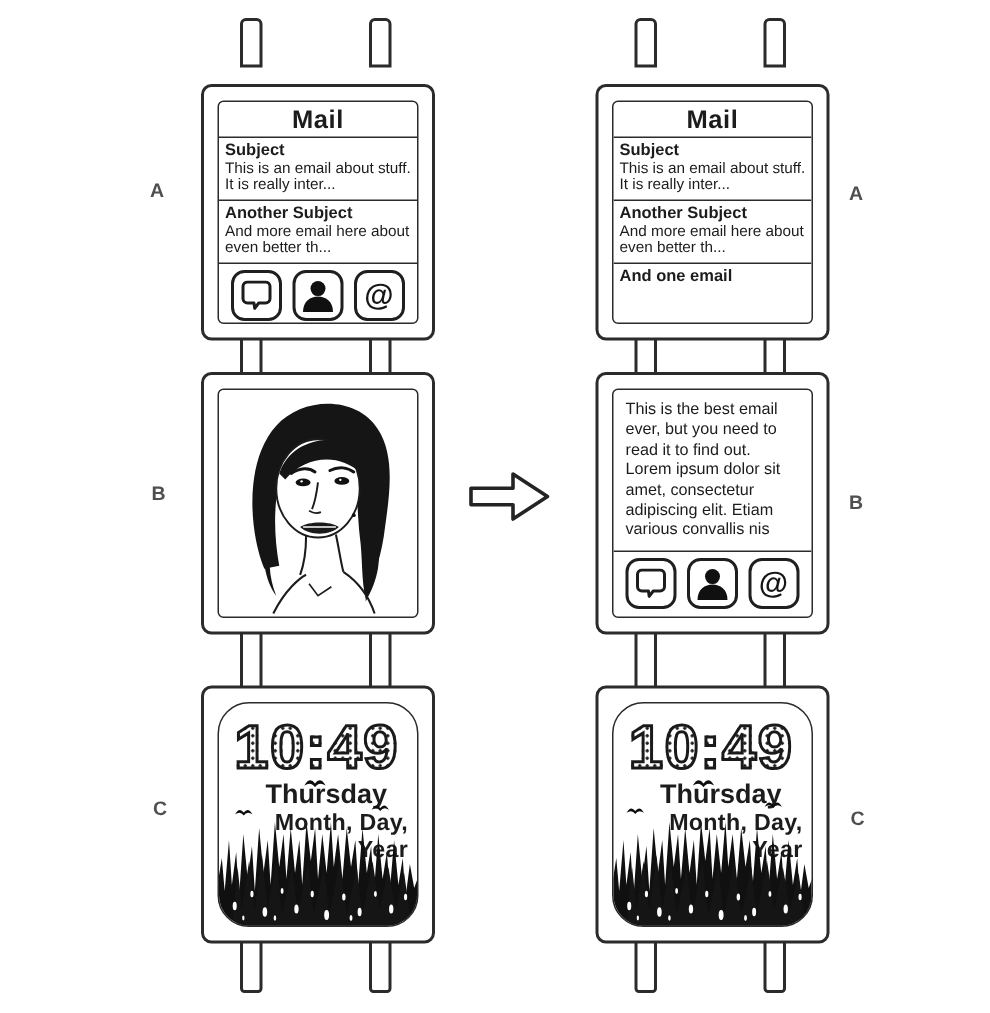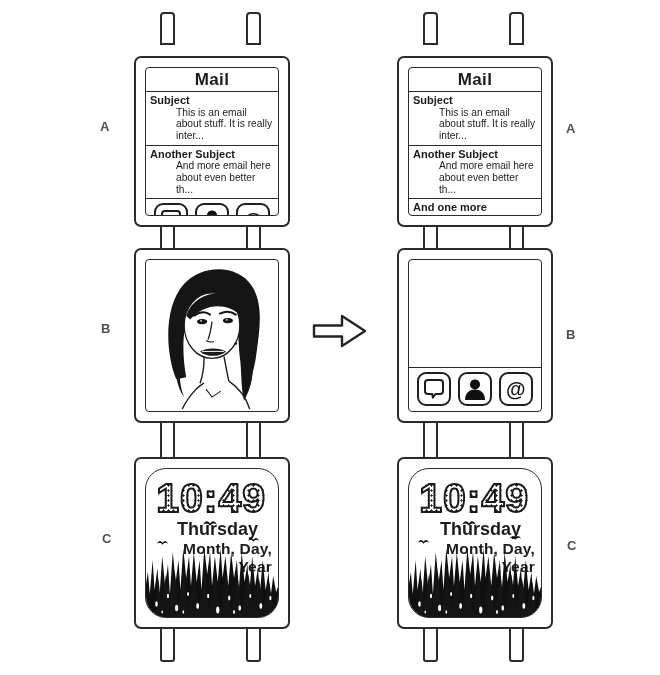--- a/index.html
+++ b/index.html
@@ -26,21 +26,21 @@
   .dev-c{top:457px;height:172px;}
 
   .screen{position:absolute;left:9px;right:9px;top:9px;bottom:9px;border:1.8px solid #2b2b2b;
           border-radius:4px;background:#fff;box-sizing:border-box;overflow:hidden;}
 
   
   .screen-mail{display:flex;flex-direction:column;}
   .mail-title{font-size:17px;font-weight:600;text-align:center;padding:2px 0 1px;letter-spacing:.4px;}
   .mail-row{border-top:1.7px solid #2b2b2b;padding:2px 4px 3px;}
   .mail-subject{font-weight:700;font-size:11px;line-height:1.18;}
-  .mail-snippet{font-size:10.2px;line-height:1.13;margin-left:26px;}
+  .mail-snippet{font-size:10.2px;line-height:1.13;}
 
   
   .dock{border-top:1.7px solid #2b2b2b;margin-top:auto;display:flex;justify-content:space-around;
         align-items:center;padding:4px 5px 5px;}
   .app-icon{width:34px;height:34px;border:2.2px solid #1f1f1f;border-radius:9px;background:#fff;
             display:flex;align-items:center;justify-content:center;box-sizing:border-box;}
   .at-glyph{font-size:20px;font-weight:600;color:#161616;line-height:1;}
 
   
   .reader-body{font-size:10.8px;line-height:1.24;padding:7px 8px 4px;}
@@ -210,27 +210,28 @@
         <div class="mail-title">Mail</div>
         <div class="mail-row">
           <div class="mail-subject">Subject</div>
           <div class="mail-snippet">This is an email about stuff. It is really inter...</div>
         </div>
         <div class="mail-row">
           <div class="mail-subject">Another Subject</div>
           <div class="mail-snippet">And more email here about even better th...</div>
         </div>
         <div class="mail-row">
-          <div class="mail-subject">And one more</div>
+          <div class="mail-subject">And one email</div>
         </div>
       </div>
     </div>
 
     <div class="device dev-b">
       <div class="screen screen-mail">
+        <div class="reader-body">This is the best email ever, but you need to read it to find out. Lorem ipsum dolor sit amet, consectetur adipiscing elit. Etiam various convallis nis</div>
         <div class="dock">
           <span class="app-icon">
             <svg width="22" height="20" viewBox="0 0 22 20">
                 <use href="#chat-svg"></use>
               </svg>
             </span>
           <span class="app-icon">
             <svg width="24" height="22" viewBox="0 0 24 22">
                 <use href="#person-svg"></use>
               </svg>

